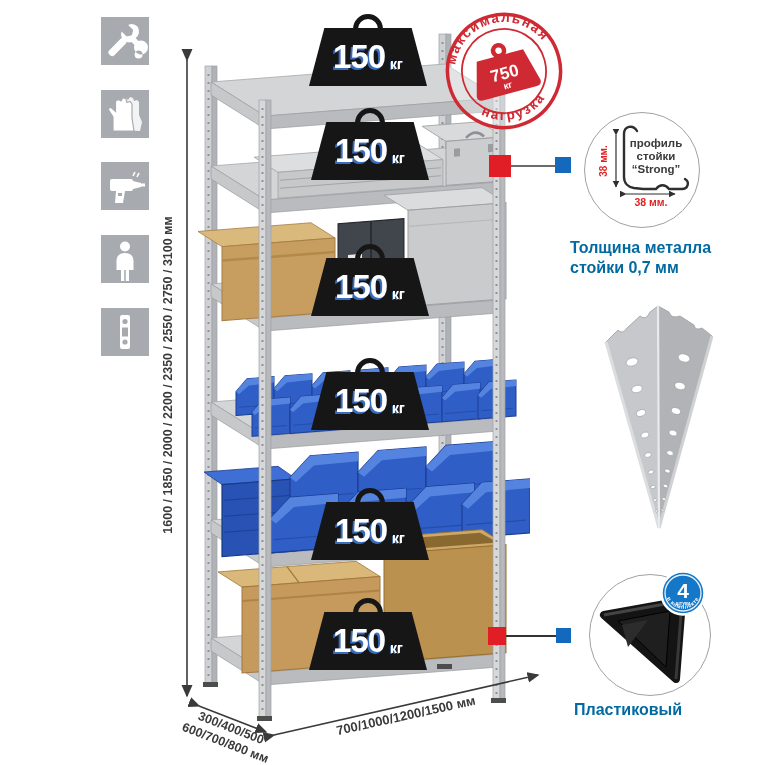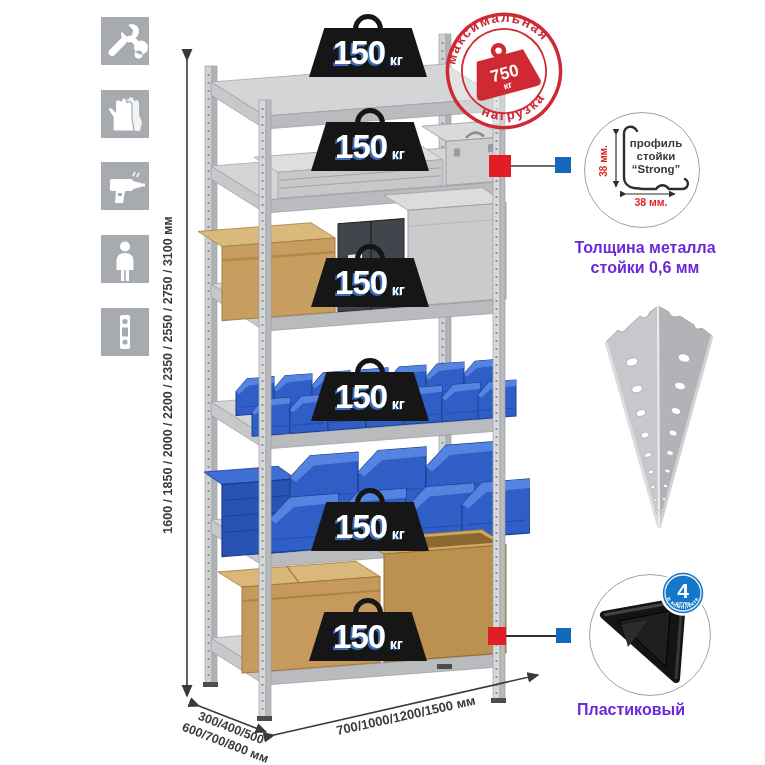--- a/index.html
+++ b/index.html
@@ -6,40 +6,40 @@
   body{width:765px;height:765px;position:relative;background:#ffffff;overflow:hidden;
        font-family:"Liberation Sans", sans-serif;}
   .abs{position:absolute;}
   
   .sq-icon{position:absolute;left:101px;width:48px;height:48px;background:#a7abb0;
            display:flex;align-items:center;justify-content:center;}
   
   .badge{position:absolute;width:118px;height:76px;}
   .badge .ring{position:absolute;top:0;left:calc(50% - 15px);width:20px;height:20px;
                border:5px solid #161616;border-radius:50%;}
-  .badge .body{position:absolute;top:14px;left:0;width:118px;height:49px;background:#161616;
+  .badge .body{position:absolute;top:14px;left:0;width:118px;height:58px;background:#161616;
                clip-path:polygon(13% 0,87% 0,100% 100%,0 100%);
                display:flex;align-items:center;justify-content:center;}
   .badge .num{color:#fff;font-size:33px;font-weight:800;letter-spacing:-1px;
               text-shadow:-2px 2px 0 rgba(62,125,220,.85);}
   .badge .unit{color:#fff;font-size:14px;font-weight:700;margin:14px 0 0 5px;
                text-shadow:-1px 1px 0 rgba(62,125,220,.7);}
   
   .dim-text{color:#3a3a3a;font-weight:700;font-size:12.5px;white-space:nowrap;line-height:1.25;}
   .height-label{left:169px;top:375px;transform:translate(-50%,-50%) rotate(-90deg);}
   .depth-label{left:228px;top:736px;transform:translate(-50%,-50%) rotate(21deg);text-align:center;}
   .width-label{left:406px;top:716px;transform:translate(-50%,-50%) rotate(-12.5deg);font-size:13px;}
   
   .mk{position:absolute;}
   .mk-red{background:#e11e26;}
   .mk-blue{background:#1469bd;}
   .mk-line{background:#6b6b6b;height:2px;}
   
   .det-circle{position:absolute;border:1.5px solid #9da2a6;border-radius:50%;background:#fff;}
-  .caption{position:absolute;text-align:center;color:#6d28d9;font-weight:700;font-size:16px;line-height:1.22;}
+  .caption{position:absolute;color:#0369a1;font-weight:700;font-size:16px;line-height:1.22;}
 </style>
 </head>
 <body>
 
 <div class="sq-icon" style="top:17px">
   <svg width="48" height="48" viewBox="0 0 48 48">
     <path fill="#fff" d="M36.5 9.5a8.2 8.2 0 0 0-9.3-1.6l5 5-1.3 5.3-5.3 1.3-5-5a8.2 8.2 0 0 0 9.9 10.6l2.9 2.9a7 7 0 1 0 4.1-4.1l-2.9-2.9a8.2 8.2 0 0 0 1.9-11.5zM38 33.6a4 4 0 1 1-4.4 4.4 4 4 0 0 1 4.4-4.4z"></path>
     <rect fill="#fff" x="13" y="19" width="7" height="22" rx="3" transform="rotate(45 16.5 30)"></rect>
   </svg>
 </div>
@@ -304,21 +304,21 @@
     <line x1="41" y1="81" x2="90" y2="81" stroke="#2f2f2f" stroke-width="1.2" marker-start="url(#arwP)" marker-end="url(#arwP)"></line>
     <text x="22" y="48" font-size="10" font-weight="bold" fill="#e02424" text-anchor="middle" transform="rotate(-90 22 48)">38 мм.</text>
     <text x="66" y="93" font-size="10.5" font-weight="bold" fill="#e02424" text-anchor="middle">38 мм.</text>
     <text x="71" y="34" font-size="11.5" font-weight="600" fill="#3a3a3a" text-anchor="middle">профиль</text>
     <text x="71" y="47" font-size="11.5" font-weight="600" fill="#3a3a3a" text-anchor="middle">стойки</text>
     <text x="71" y="60" font-size="11.5" font-weight="600" fill="#3a3a3a" text-anchor="middle">“Strong”</text>
   </svg>
 </div>
 <div class="caption" style="left:570px;top:238px;width:150px">
   <span style="display:block">Толщина металла</span>
-  <span style="display:block">стойки 0,6 мм</span>
+  <span style="display:block">стойки 0,7 мм</span>
 </div>
 
 <svg class="abs" style="left:596px;top:300px" width="128" height="235" viewBox="0 0 128 235">
   <path d="M10,42 L22,30 Q26,35 31,28 L44,16 Q50,21 54,12 L62,6 L63,228 Z" fill="#c6c8cb" stroke="#9b9da0" stroke-width="0.8"></path>
   <path d="M62,6 L73,12 Q75,19 84,16 L98,25 Q99,31 106,28 L116,36 L63,228 Z" fill="#b1b3b6" stroke="#9b9da0" stroke-width="0.8"></path>
   <line x1="10" y1="42" x2="63" y2="228" stroke="#dcdddf" stroke-width="3"></line>
   <line x1="116" y1="36" x2="63" y2="228" stroke="#d0d1d3" stroke-width="3"></line>
   <line x1="62" y1="6" x2="63" y2="228" stroke="#e9eaeb" stroke-width="2.2"></line>
   <g fill="#ffffff" stroke="#8f9194" stroke-width="0.5">
     <ellipse cx="36" cy="62" rx="6" ry="4" transform="rotate(-16 36 62)"></ellipse>
@@ -354,21 +354,21 @@
 <svg class="abs" style="left:659px;top:569px" width="48" height="48" viewBox="0 0 48 48">
   <circle cx="24" cy="24" r="21.5" fill="#1477c8" stroke="#ffffff" stroke-width="2.5"></circle>
   <circle cx="24" cy="24" r="18" fill="none" stroke="rgba(255,255,255,0.9)" stroke-width="1.3"></circle>
   <path id="bArc" d="M7.5,28 A17.5,17.5 0 0 0 40.5,28" fill="none"></path>
   <text x="24" y="29" text-anchor="middle" font-size="21" font-weight="800" fill="#fff">4</text>
   <text x="24" y="35.5" text-anchor="middle" font-size="4.8" font-weight="bold" fill="#fff">штуки</text>
   <text font-size="5.6" font-weight="bold" fill="#fff" letter-spacing="0.6">
     <textPath href="#bArc" startOffset="50%" text-anchor="middle">в комплекте</textPath>
   </text>
 </svg>
-<div class="caption" style="left:556px;top:700px;width:150px">
+<div class="caption" style="left:574px;top:700px;width:150px">
   <span style="display:block">Пластиковый</span>
 </div>
 
 <svg class="abs" style="left:180px;top:658px" width="400" height="107" viewBox="0 0 400 107">
   <defs>
     <marker id="arwD" markerWidth="9" markerHeight="8" refX="7" refY="3.5" orient="auto">
       <path d="M0 0L8 3.5L0 7z" fill="#3a3a3a"></path>
     </marker>
   </defs>
   <line x1="19" y1="48" x2="86" y2="74" stroke="#3a3a3a" stroke-width="1.5" marker-start="url(#arwD)" marker-end="url(#arwD)"></line>

